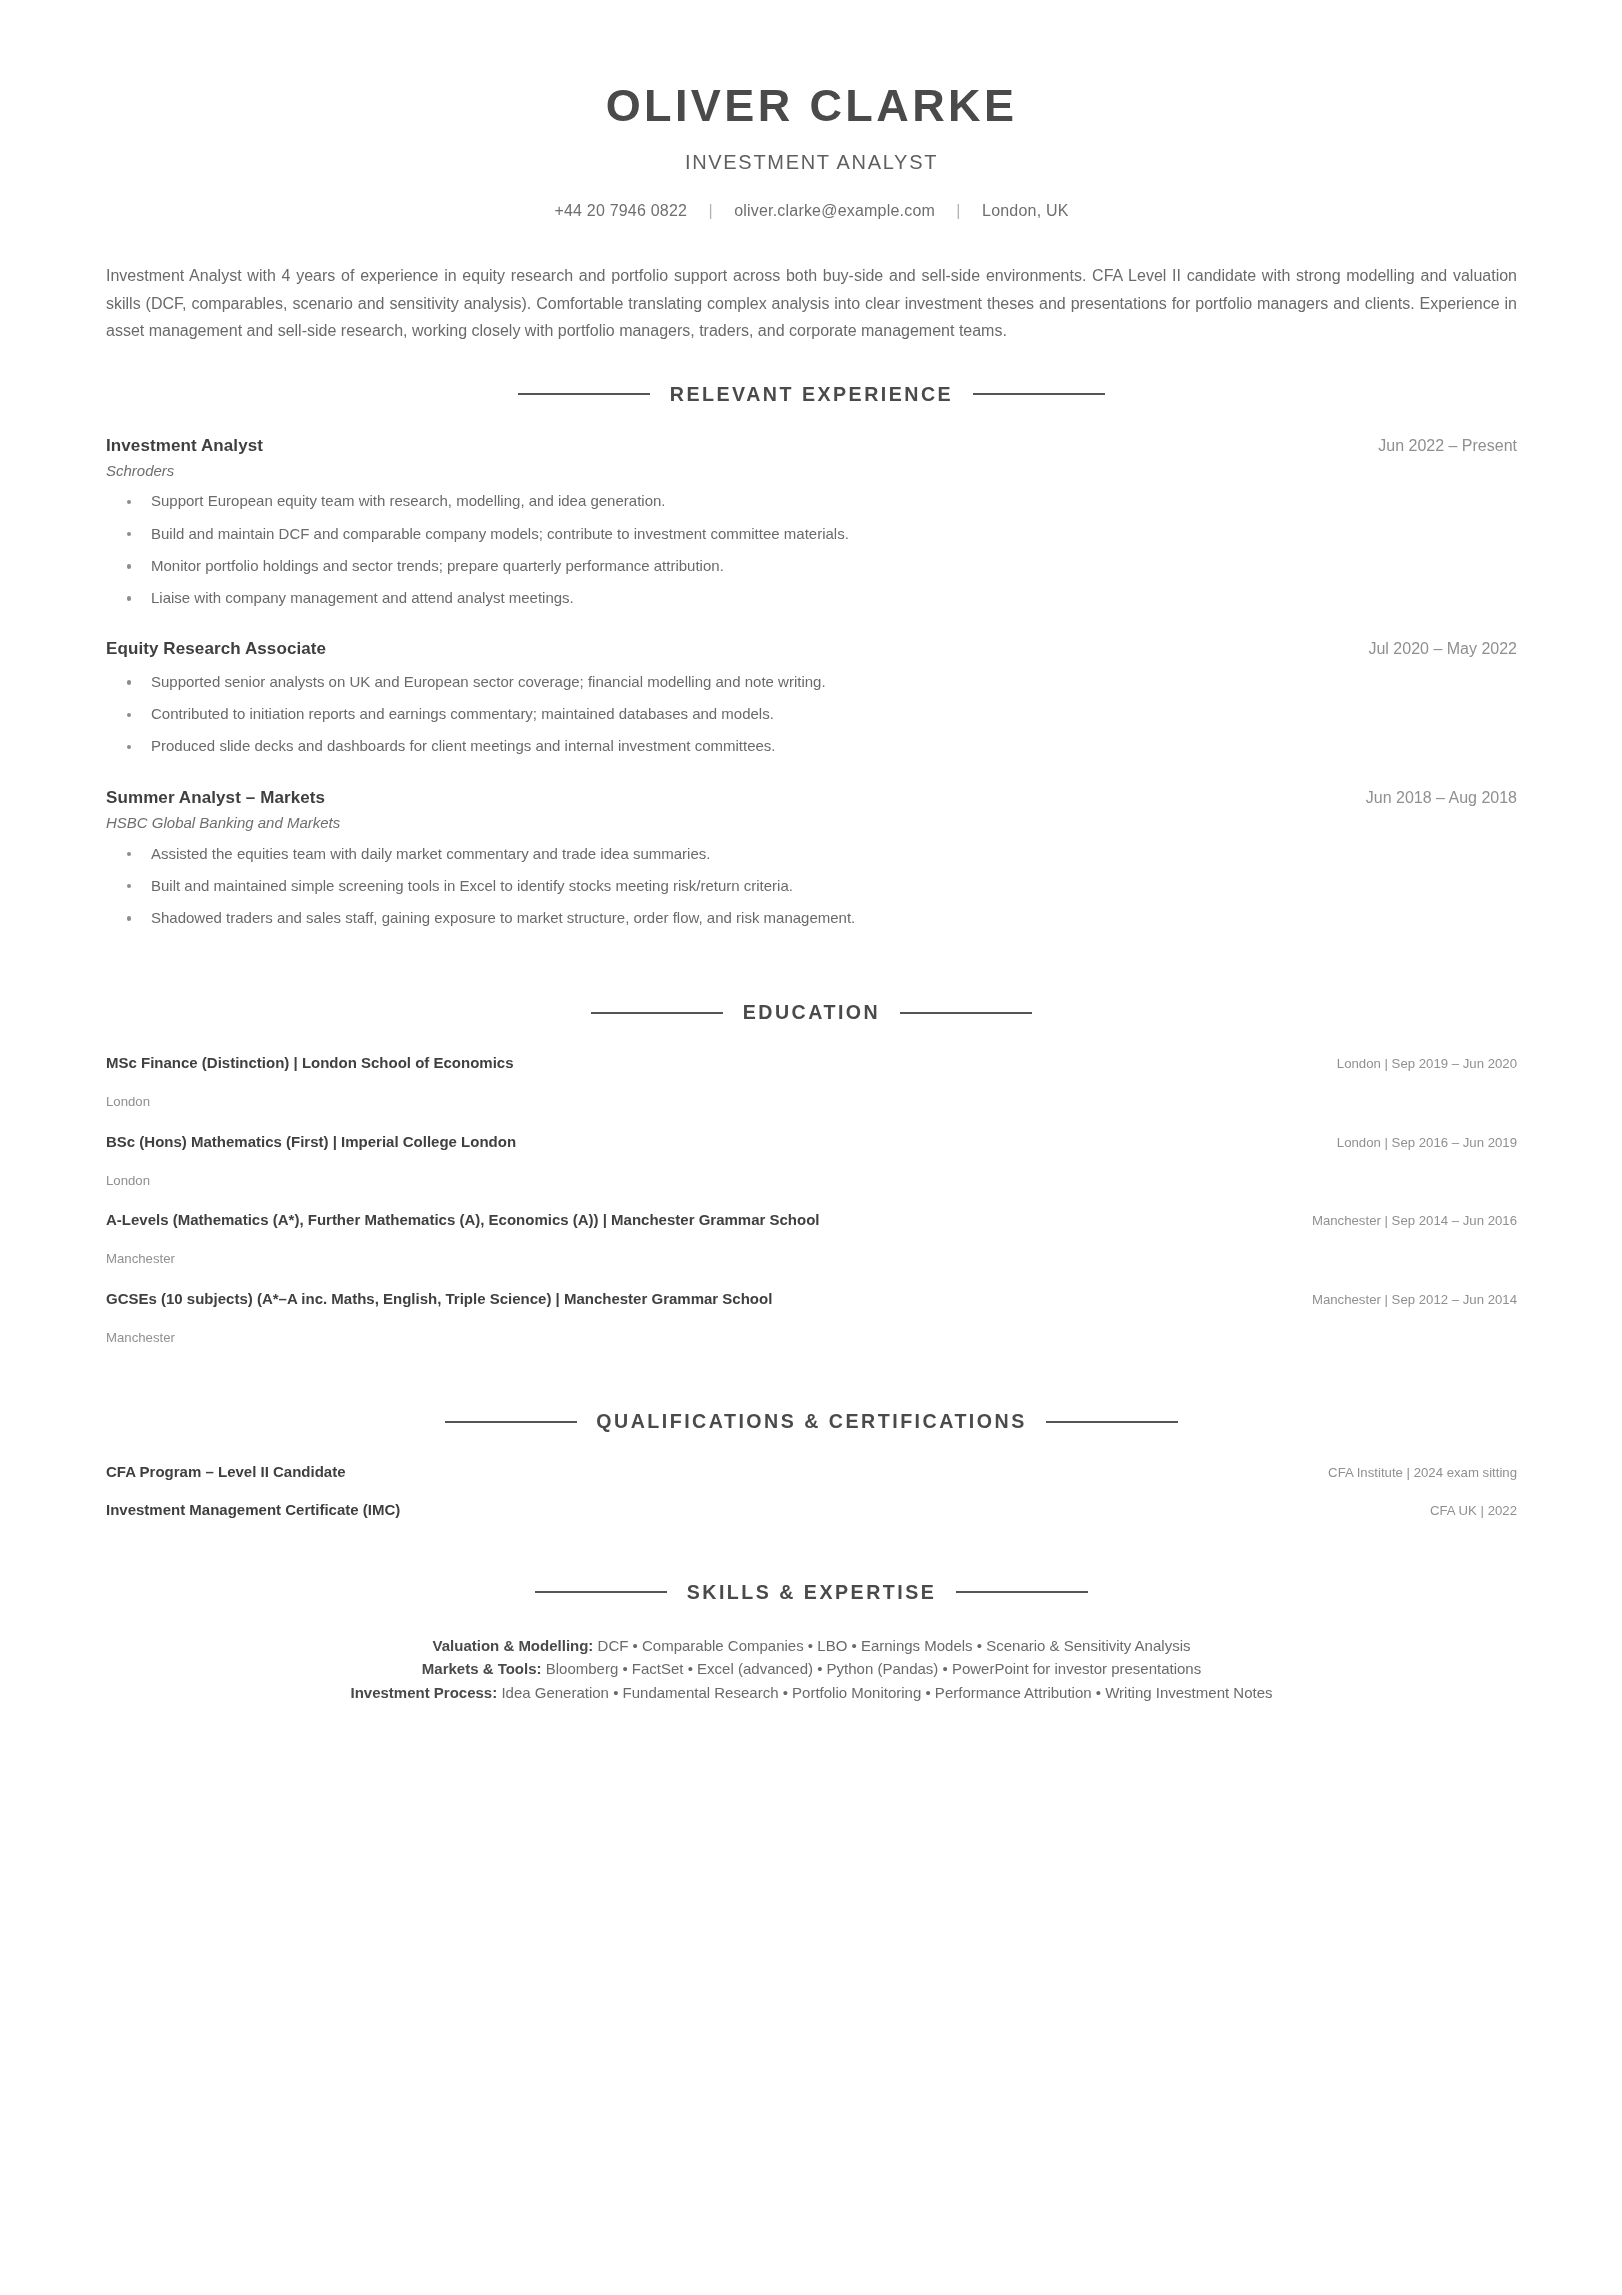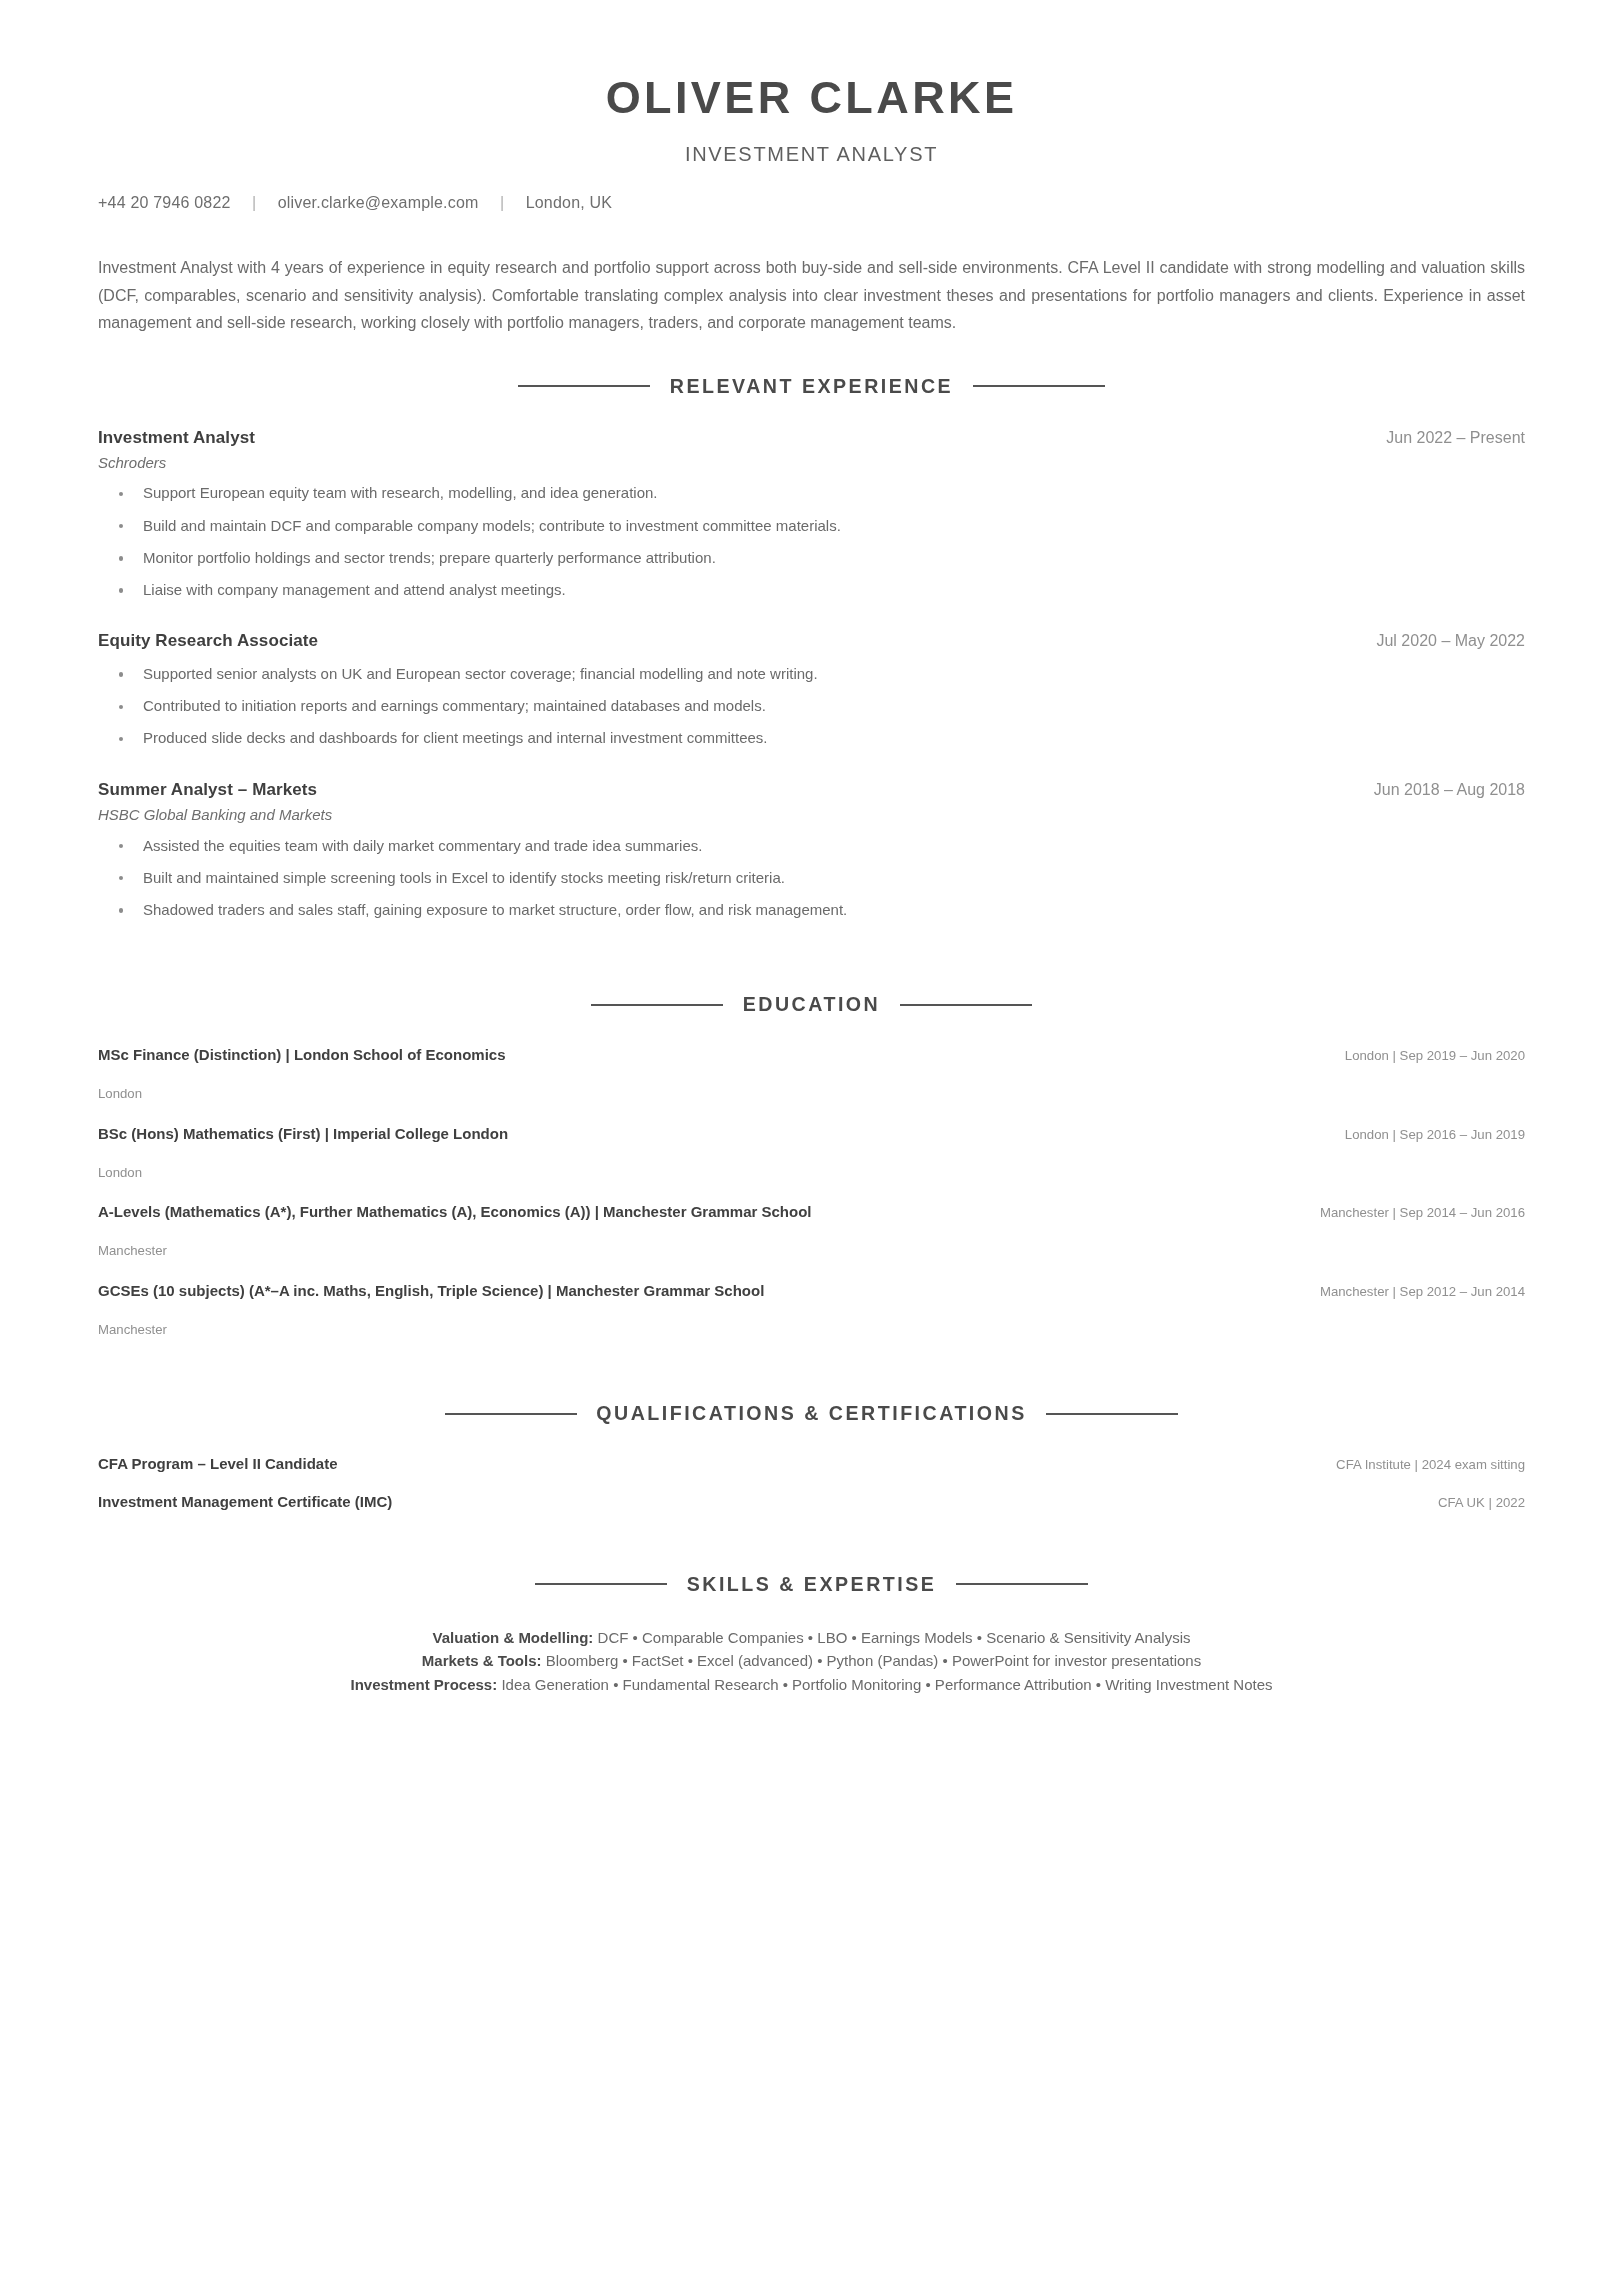--- a/index.html
+++ b/index.html
@@ -10,21 +10,21 @@
   body {
     font-family: "Liberation Sans", sans-serif;
     color: #5a5a5a;
     -webkit-font-smoothing: antialiased;
   }
   .page {
     width: 1623px;
     height: 2295px;
     background: #ffffff;
     box-sizing: border-box;
-    padding: 0;
+    padding: 8px;
     position: relative;
     overflow: hidden;
   }
   .inner {
     padding: 74px 98px 0 98px;
   }
 
   
   .name {
     text-align: center;
@@ -37,21 +37,21 @@
   }
   .role {
     text-align: center;
     font-size: 20px;
     font-weight: 400;
     letter-spacing: 1.7px;
     color: #5f5f5f;
     margin: 0 0 28.4px 0;
   }
   .contact {
-    text-align: left;
+    text-align: center;
     font-size: 16px;
     color: #6e6e6e;
     letter-spacing: 0.2px;
     margin: 0 0 42px 0;
   }
   .contact .sep {
     display: inline-block;
     margin: 0 16.7px;
     color: #b2b2b2;
   }

